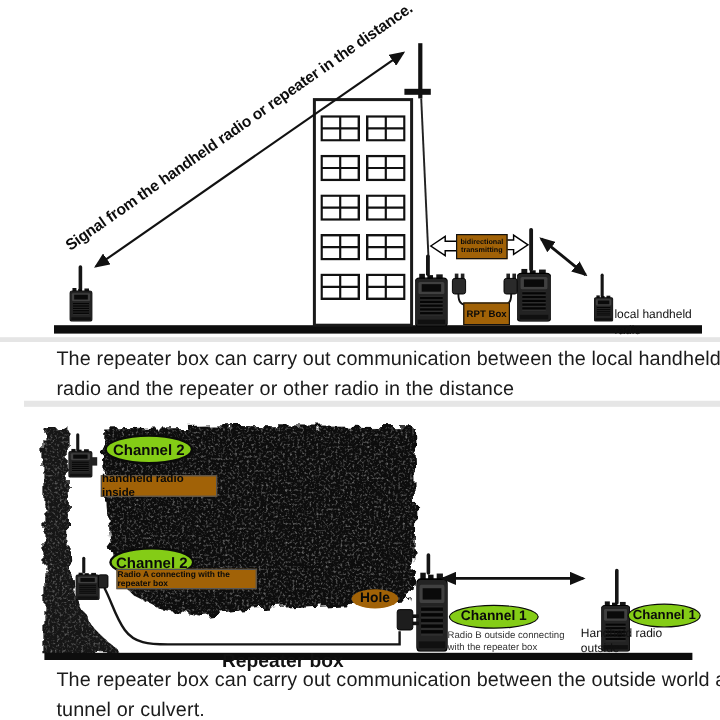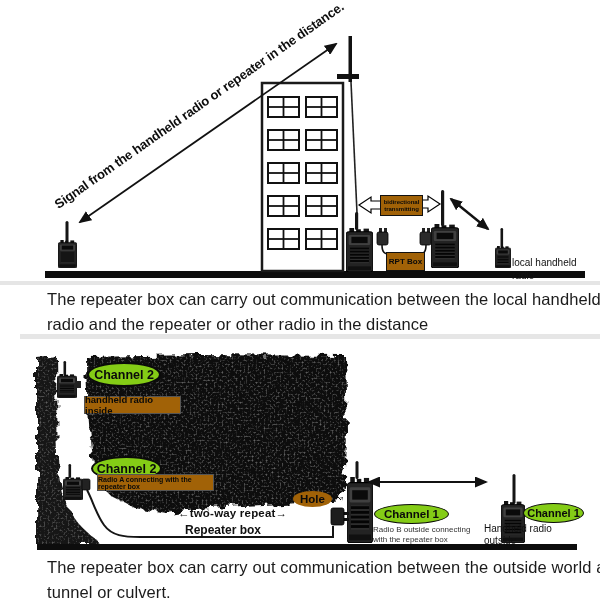--- a/index.html
+++ b/index.html
@@ -166,23 +166,22 @@
        font-size:9.5px;font-weight:700;">handheld radio inside</div>
 
   <div class="badge" style="left:91px;top:456px;width:67px;height:21px;font-size:12.5px;">Channel 2</div>
 
   <div class="wbox" style="left:97px;top:474px;width:115px;height:15px;border:1px solid #555;
        font-size:7px;font-weight:600;">Radio A connecting with the repeater box</div>
 
   <div class="wbox" style="left:293px;top:471px;width:39px;height:16px;border-radius:50%;
        font-size:11.5px;font-weight:700;margin-top:20px;">Hole</div>
 
-  <div class="label" style="left:178px;top:506px;font-size:11.5px;font-weight:700;letter-spacing:0.2px;">←two-way repeat→</div>
 
-  <div class="label" style="left:185px;top:523px;font-size:12px;font-weight:700;text-align:center;">Repeater box</div>
+  <div class="label" style="left:185px;top:542px;font-size:16px;font-weight:700;text-align:center;">Repeater box</div>
 
   <div class="badge thin" style="left:374px;top:504px;width:73px;height:18px;font-size:11.5px;">Channel 1</div>
 
   <div class="label" style="left:373px;top:525px;font-size:8px;color:#333;line-height:1.25;">Radio B outside connecting
 with the repeater box</div>
 
   <div class="badge thin" style="left:523px;top:503px;width:59px;height:18px;font-size:11px;">Channel 1</div>
 
   <div class="label" style="left:484px;top:523px;font-size:10px;line-height:1.2;">Handheld radio
 outside</div>

